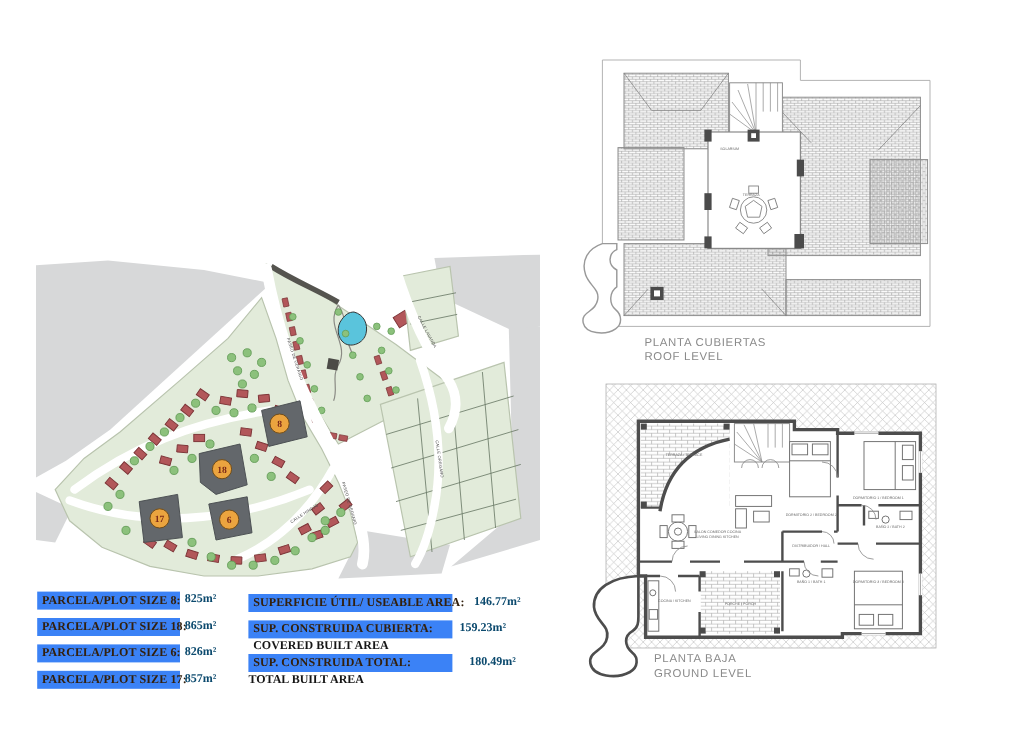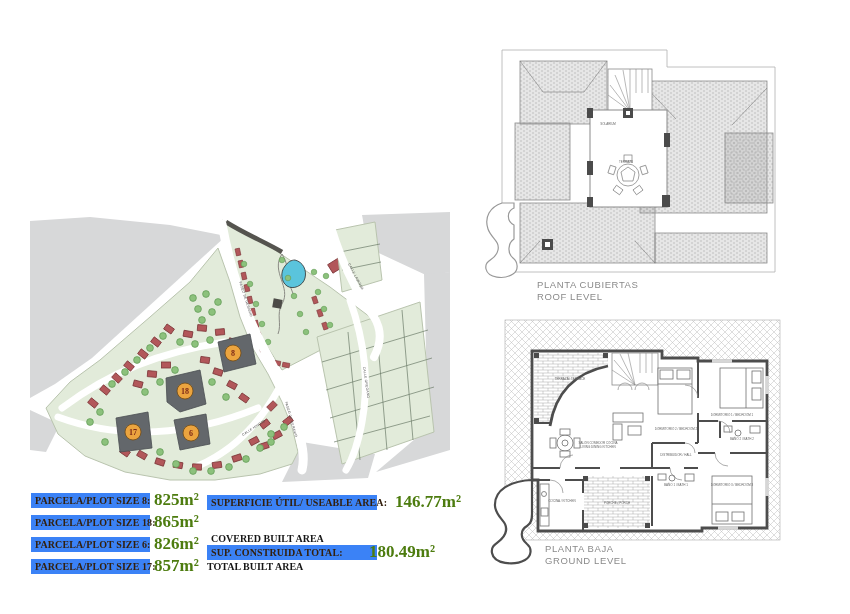--- a/index.html
+++ b/index.html
@@ -13,21 +13,21 @@
   .street-label{font-family:"Liberation Sans",sans-serif;fill:#4a4a4a;font-size:3.4px;letter-spacing:.2px;}
   .room-label{font-family:"Liberation Sans",sans-serif;fill:#666;font-size:3px;text-anchor:middle;}
   .badge-num{font-family:"Liberation Serif",serif;font-weight:bold;fill:#7b2817;font-size:8px;text-anchor:middle;}
   .tbl{position:absolute;left:31px;top:491px;width:420px;height:92px;}
   .trow{position:absolute;height:16px;white-space:nowrap;}
   .bar{position:absolute;left:0;top:0;height:15px;background:#3b82f6;box-sizing:border-box;
        padding-left:4px;padding-right:3px;font-size:10px;font-weight:bold;color:#33200d;
        line-height:15px;letter-spacing:.1px;}
   .bar.w1{width:119px;}
   .bar.w2{width:170px;}
-  .val{position:absolute;top:-1px;font-size:17px;font-weight:bold;color:#4d7c0f;line-height:16px;}
+  .val{position:absolute;top:-1px;font-size:10px;font-weight:bold;color:#0c4a6e;line-height:16px;}
   .val.v1{left:123px;}
   .sub{position:absolute;left:180px;font-size:10px;font-weight:bold;color:#161616;line-height:12px;white-space:nowrap;}
 </style>
 </head>
 <body>
 
 <div class="page">
 
   <svg id="siteplan" class="plan-svg" width="420" height="275" viewBox="0 0 420 275">
 
@@ -430,21 +430,25 @@
     </div>
     <div class="trow" style="top:68px;left:0;">
       <span class="bar w1">PARCELA/PLOT SIZE 17:</span>
       <span class="val v1">857m²</span>
     </div>
 
     <div class="trow" style="top:4px;left:176px;width:244px;">
       <span class="bar w2" style="left:0;">SUPERFICIE ÚTIL/ USEABLE AREA:</span>
       <span class="val" style="left:188px;">146.77m²</span>
     </div>
+    <div class="trow" style="top:26px;left:176px;width:244px;">
+      <span class="bar w2" style="left:0;">SUP. CONSTRUIDA CUBIERTA:</span>
+      <span class="val" style="left:176px;">159.23m²</span>
+    </div>
     <div class="sub" style="top:42px;left:180px;">COVERED BUILT AREA</div>
     <div class="trow" style="top:54px;left:176px;width:244px;padding-left:39px;">
       <span class="bar w2" style="left:0;">SUP. CONSTRUIDA TOTAL:</span>
-      <span class="val" style="left:162px;">180.49m²</span>
+      <span class="val" style="left:184px;">180.49m²</span>
     </div>
     <div class="sub" style="top:70px;left:176px;">TOTAL BUILT AREA</div>
   </div>
 
 </div>
 
 </body></html>

